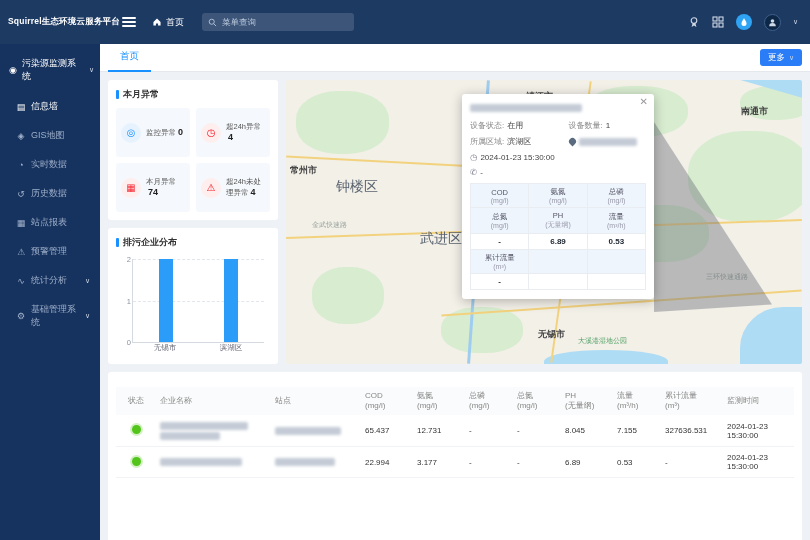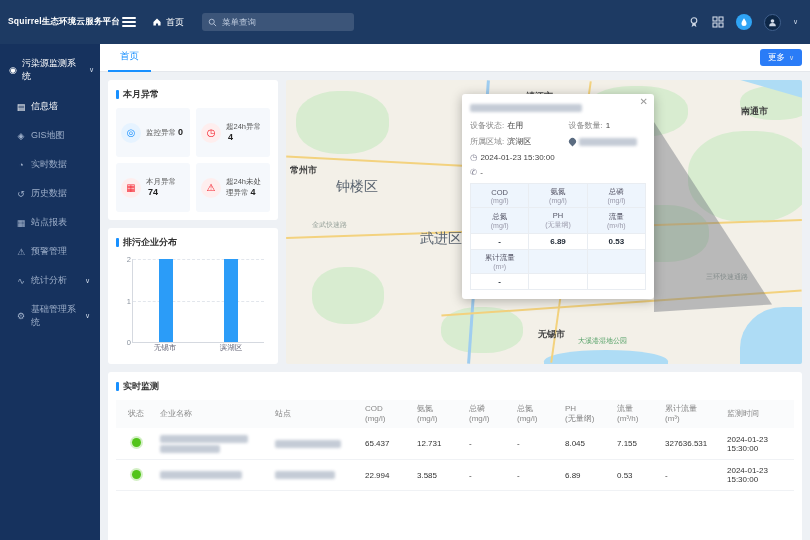--- a/index.html
+++ b/index.html
@@ -360,21 +360,20 @@
               <td></td>
                   <td></td>
             </tr>
           </tbody>
             </table>
         </div>
       </div>
     </div>
 
     <div class="table-panel">
-      <div class="panel-title">实时监测</div>
       <table class="rt">
         <colgroup>
           <col style="width:40px">
             <col style="width:115px">
             <col style="width:90px">
           <col style="width:52px">
             <col style="width:52px">
             <col style="width:48px">
           <col style="width:48px">
             <col style="width:52px">
@@ -436,21 +435,21 @@
           <td>8.045</td>
           <td>7.155</td>
           <td>327636.531</td>
           <td>2024-01-23 15:30:00</td>
         </tr>
         <tr class="row">
           <td class="c-status"><span class="dot"></span></td>
           <td><span class="blur" style="width:82px"></span></td>
           <td><span class="blur" style="width:60px"></span></td>
           <td>22.994</td>
-          <td>3.585</td>
+          <td>3.177</td>
           <td>-</td>
           <td>-</td>
           <td>6.89</td>
           <td>0.53</td>
           <td>-</td>
           <td>2024-01-23 15:30:00</td>
         </tr>
       </tbody>
         </table>
     </div>

